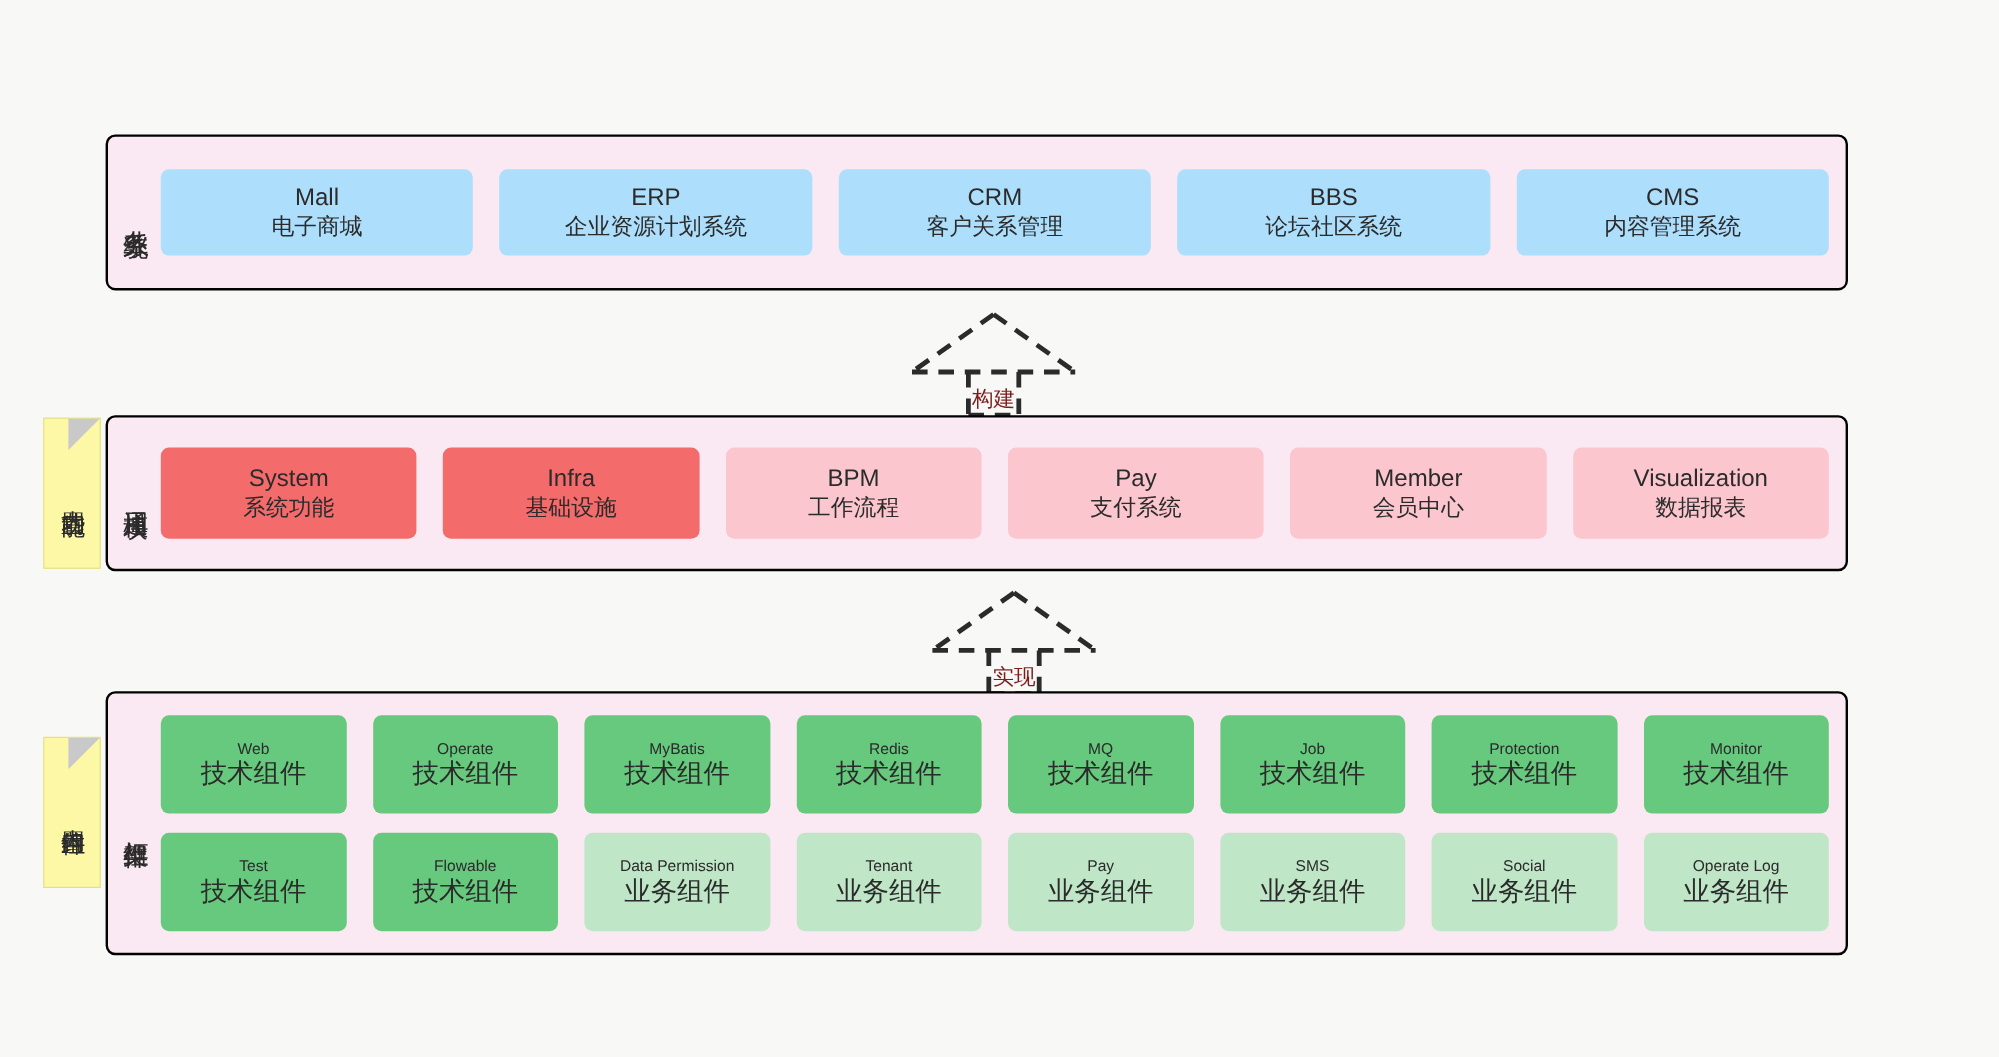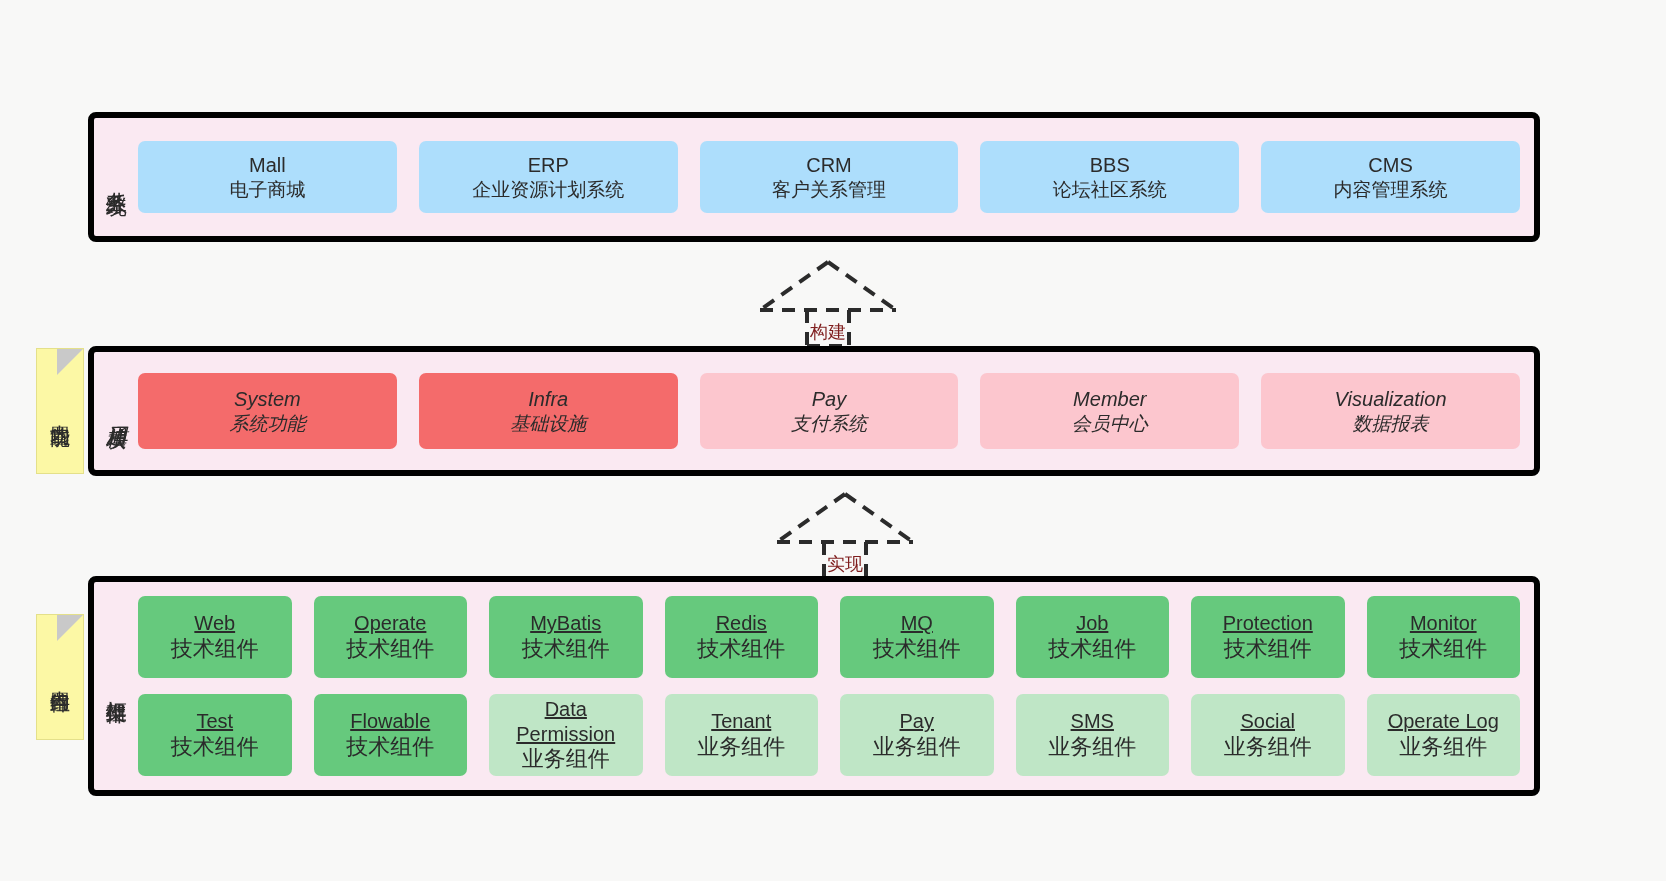--- a/index.html
+++ b/index.html
@@ -20,21 +20,21 @@
     left: 0; top: 0;
     width: 1666px;
     height: 881px;
   }
 
   
   .layer {
     position: absolute;
     box-sizing: border-box;
     background: #fae9f2;
-    border: 6px solid #000000;
+    border: 2px solid #000000;
     border-radius: 8px;
     display: flex;
     align-items: stretch;
   }
   .layer-title {
     flex: 0 0 auto;
     width: 44px;
     display: flex;
     align-items: center;
     justify-content: center;
@@ -70,34 +70,34 @@
     flex-direction: column;
     align-items: center;
     justify-content: center;
     text-align: center;
     line-height: 1.22;
     padding: 4px 6px;
     box-sizing: border-box;
   }
   .node .t1 { font-size: 20px; }
   .node .t2 { font-size: 19px; }
-  .node.small .t1 { font-size: 20px; text-decoration: underline; }
+  .node.small .t1 { font-size: 13px; }
   .node.small .t2 { font-size: 22px; }
 
   .c-blue   { background: #addefc; }
   .c-red    { background: #f46b6b; }
   .c-pink   { background: #fcc6ce; }
   .c-green  { background: #66c97d; }
   .c-lgreen { background: #bfe6c6; }
 
   
   #layer-business { left: 88px;  top: 112px; width: 1452px; height: 130px; }
   #layer-business .node { height: 72px; }
 
-  #layer-common   { left: 88px;  top: 346px; width: 1452px; height: 130px; font-style: italic; }
+  #layer-common   { left: 88px;  top: 346px; width: 1452px; height: 130px; }
   #layer-common .node { height: 76px; }
 
   #layer-framework{ left: 88px;  top: 576px; width: 1452px; height: 220px; }
   #layer-framework .node { height: 82px; }
 
   
   .sticky {
     position: absolute;
     width: 48px;
     background: #fcf8a5;
@@ -196,20 +196,24 @@
       <div class="row">
         <div class="node c-red">
           <div class="t1">System</div>
           <div class="t2">系统功能</div>
         </div>
         <div class="node c-red">
           <div class="t1">Infra</div>
           <div class="t2">基础设施</div>
         </div>
         <div class="node c-pink">
+          <div class="t1">BPM</div>
+          <div class="t2">工作流程</div>
+        </div>
+        <div class="node c-pink">
           <div class="t1">Pay</div>
           <div class="t2">支付系统</div>
         </div>
         <div class="node c-pink">
           <div class="t1">Member</div>
           <div class="t2">会员中心</div>
         </div>
         <div class="node c-pink">
           <div class="t1">Visualization</div>
           <div class="t2">数据报表</div>

